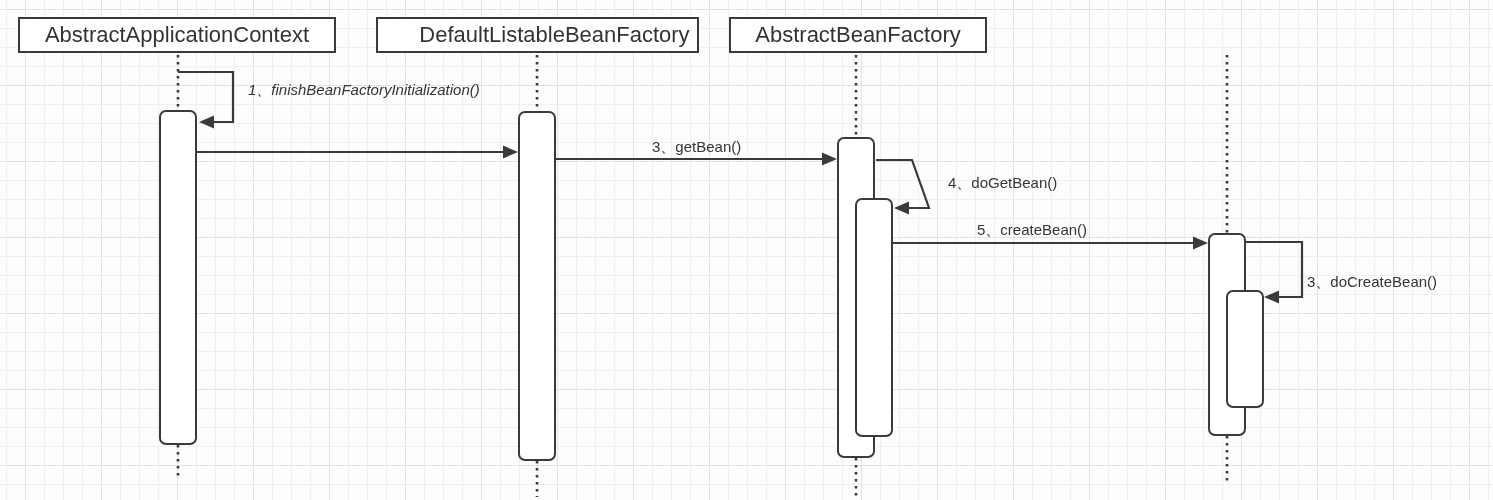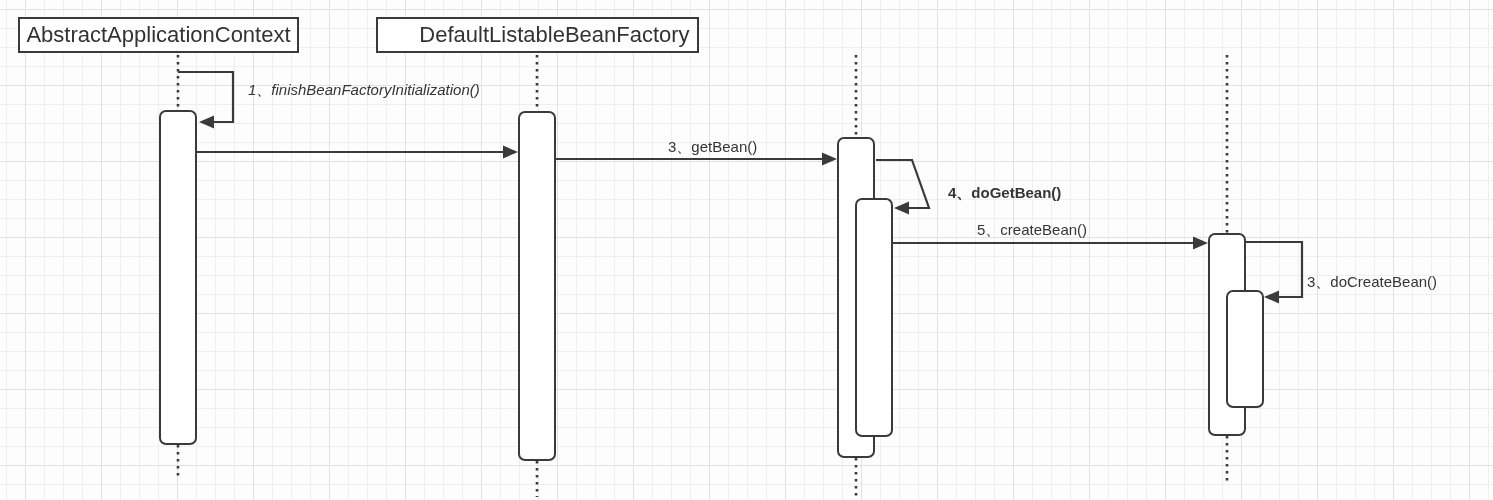--- a/index.html
+++ b/index.html
@@ -89,25 +89,28 @@
     <line class="lifeline" x1="178" y1="55" x2="178" y2="110"></line>
     <line class="lifeline" x1="178" y1="445" x2="178" y2="477"></line>
     <line class="lifeline" x1="537" y1="55" x2="537" y2="111"></line>
     <line class="lifeline" x1="537" y1="461" x2="537" y2="497"></line>
     <line class="lifeline" x1="856" y1="55" x2="856" y2="137"></line>
     <line class="lifeline" x1="856" y1="458" x2="856" y2="497"></line>
     <line class="lifeline" x1="1227" y1="55" x2="1227" y2="233"></line>
     <line class="lifeline" x1="1227" y1="436" x2="1227" y2="483"></line>
   </svg>
 
-  <div class="participant" style="left:18px;  width:281px;">
+  <div class="participant" style="left:18px;  width:318px;">
     <span>AbstractApplicationContext</span>
   </div>
   <div class="participant" style="left:376px; width:323px;padding-left:34px;">
     <span>DefaultListableBeanFactory</span>
+  </div>
+  <div class="participant" style="left:729px; width:258px;">
+    <span>AbstractBeanFactory</span>
   </div>
 
   <div class="activation" style="left:159px;  top:110px; height:335px;"></div>
   <div class="activation" style="left:518px;  top:111px; height:350px;"></div>
   <div class="activation" style="left:837px;  top:137px; height:321px;"></div>
   <div class="activation" style="left:855px;  top:198px; height:239px;"></div>
   <div class="activation" style="left:1208px; top:233px; height:203px;"></div>
   <div class="activation" style="left:1226px; top:290px; height:118px;"></div>
 
   <svg class="layer">
@@ -125,19 +128,19 @@
     <polygon class="msg-head" points="894,208 909,201.5 909,214.5"></polygon>
 
     <line class="msg-line" x1="893" y1="243" x2="1195" y2="243"></line>
     <polygon class="msg-head" points="1208,243 1193,236.5 1193,249.5"></polygon>
 
     <polyline class="msg-line" points="1246,242 1302,242 1302,297 1279,297"></polyline>
     <polygon class="msg-head" points="1264,297 1279,290.5 1279,303.5"></polygon>
   </svg>
 
   <div class="msg-label" style="left:248px;  top:81px;font-style:italic;">1、finishBeanFactoryInitialization()</div>
-  <div class="msg-label" style="left:652px;  top:138px;margin-left:16px;">3、getBean()</div>
-  <div class="msg-label" style="left:948px;  top:184px;font-weight:bold;">4、doGetBean()</div>
+  <div class="msg-label" style="left:652px;  top:138px;">3、getBean()</div>
+  <div class="msg-label" style="left:948px;  top:174px;">4、doGetBean()</div>
   <div class="msg-label" style="left:977px;  top:221px;">5、createBean()</div>
   <div class="msg-label" style="left:1307px; top:273px;">3、doCreateBean()</div>
 
 
 </div>
 
 </body></html>

